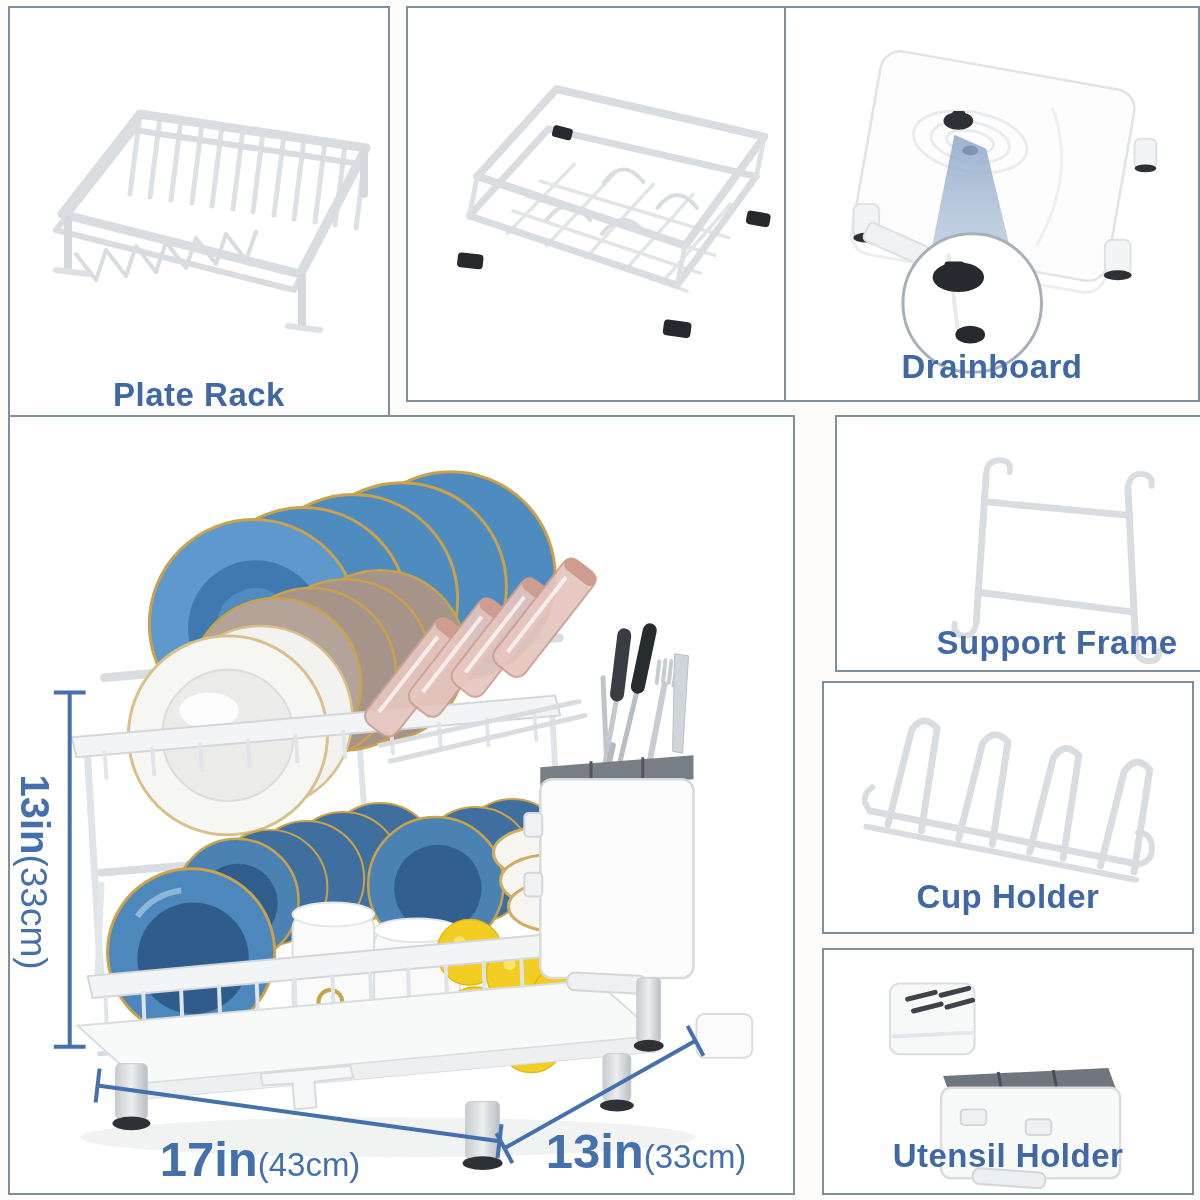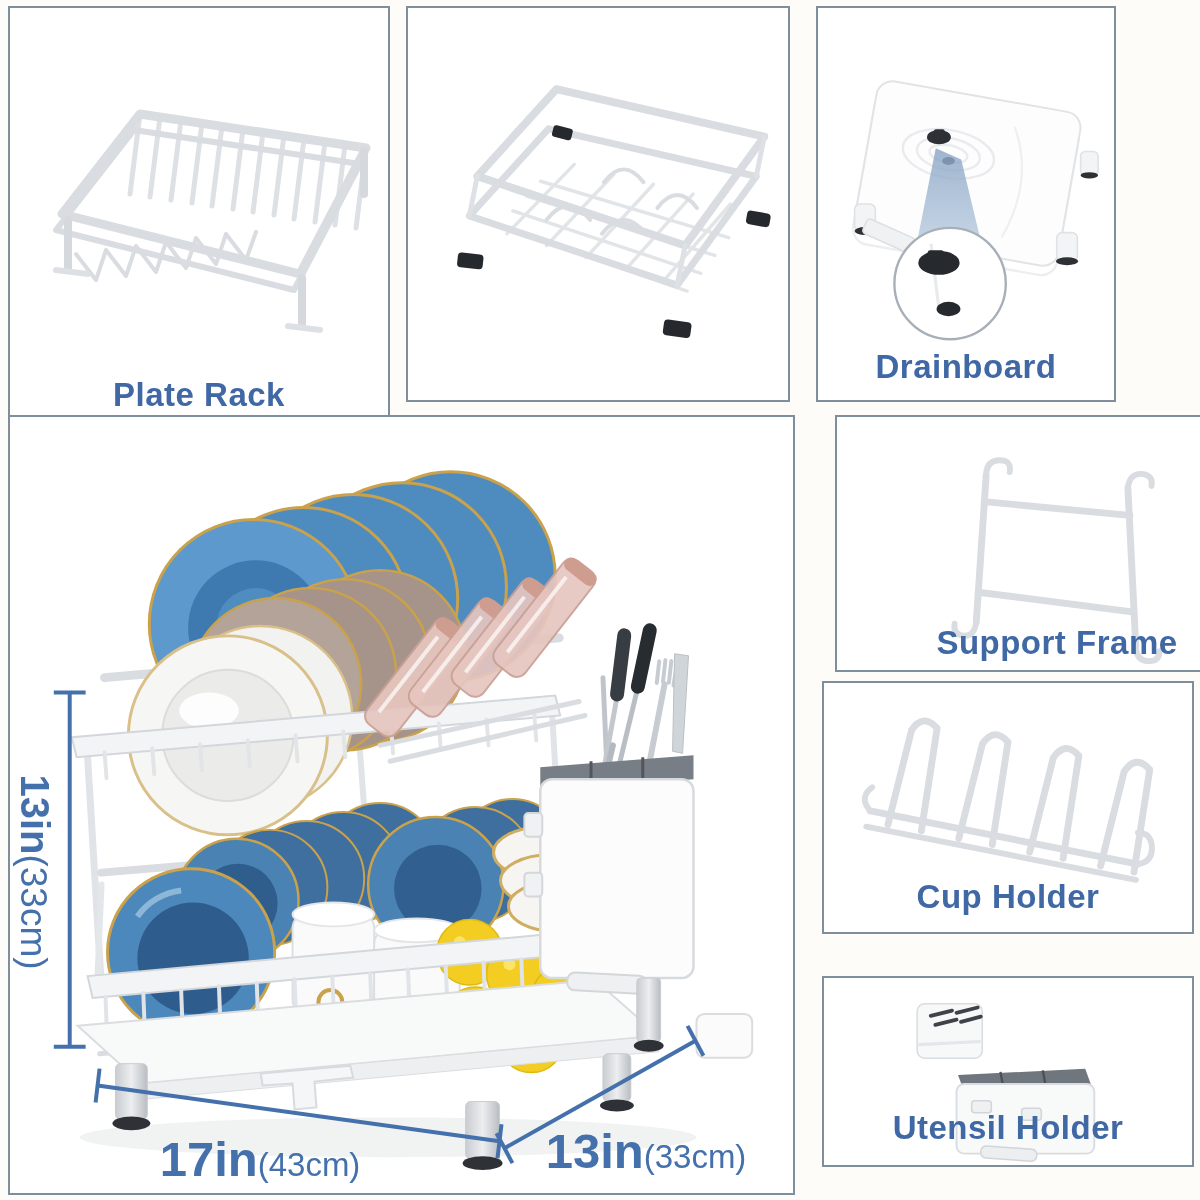--- a/index.html
+++ b/index.html
@@ -110,21 +110,21 @@
       <g fill="#25282c">
         <rect x="50" y="248" width="26" height="15" rx="4" transform="rotate(6 63 255)"></rect>
         <rect x="258" y="316" width="28" height="16" rx="4" transform="rotate(8 272 324)"></rect>
         <rect x="342" y="206" width="24" height="14" rx="4" transform="rotate(10 354 213)"></rect>
         <rect x="146" y="120" width="20" height="12" rx="3" transform="rotate(14 156 126)"></rect>
       </g>
     </g>
   </svg>
 </div>
 
-<div class="panel" id="p-drain" style="left:816px;top:6px;width:300px;height:396px">
+<div class="panel" id="p-drain" style="left:784px;top:6px;width:416px;height:396px">
   <svg viewBox="0 0 372 396">
     <defs>
       <linearGradient id="coneGrad" x1="0" y1="0" x2="0" y2="1">
         <stop offset="0" stop-color="#87a3c4"></stop>
           <stop offset="1" stop-color="#cfddeb"></stop>
       </linearGradient>
     </defs>
     <g>
       <g transform="rotate(10 190 160)">
         <rect x="58" y="74" width="260" height="196" rx="20" fill="none" stroke="#eceef0" stroke-width="3"></rect>
@@ -410,21 +410,21 @@
       <path d="M318,184 q16,-2 14,-20 q-2,-12 -14,-12" stroke-width="6"></path>
       <path d="M64,144  L88,48  Q100,30 114,46  L98,150"></path>
       <path d="M136,158 L160,62 Q172,44 186,60 L170,164"></path>
       <path d="M208,172 L232,76 Q244,58 258,74 L242,178"></path>
       <path d="M280,186 L304,90 Q316,72 330,88 L314,192"></path>
     </g>
   </svg>
   <div class="plabel" style="bottom:16px">Cup Holder</div>
 </div>
 
-<div class="panel" id="p-utensil" style="left:822px;top:976px;width:372px;height:191px">
+<div class="panel" id="p-utensil" style="left:822px;top:948px;width:372px;height:247px">
   <svg viewBox="0 0 372 247">
     <g>
       <rect x="66" y="34" width="86" height="72" rx="10" fill="#f7f8f8" stroke="#d9dce0" stroke-width="2"></rect>
       <g stroke="#3e434a" stroke-width="5" stroke-linecap="round">
         <line x1="84" y1="50" x2="112" y2="43"></line>
           <line x1="118" y1="46" x2="146" y2="39"></line>
         <line x1="90" y1="62" x2="118" y2="55"></line>
           <line x1="124" y1="58" x2="150" y2="51"></line>
       </g>
       <line x1="68" y1="88" x2="150" y2="84" stroke="#e3e6ea" stroke-width="4"></line>

